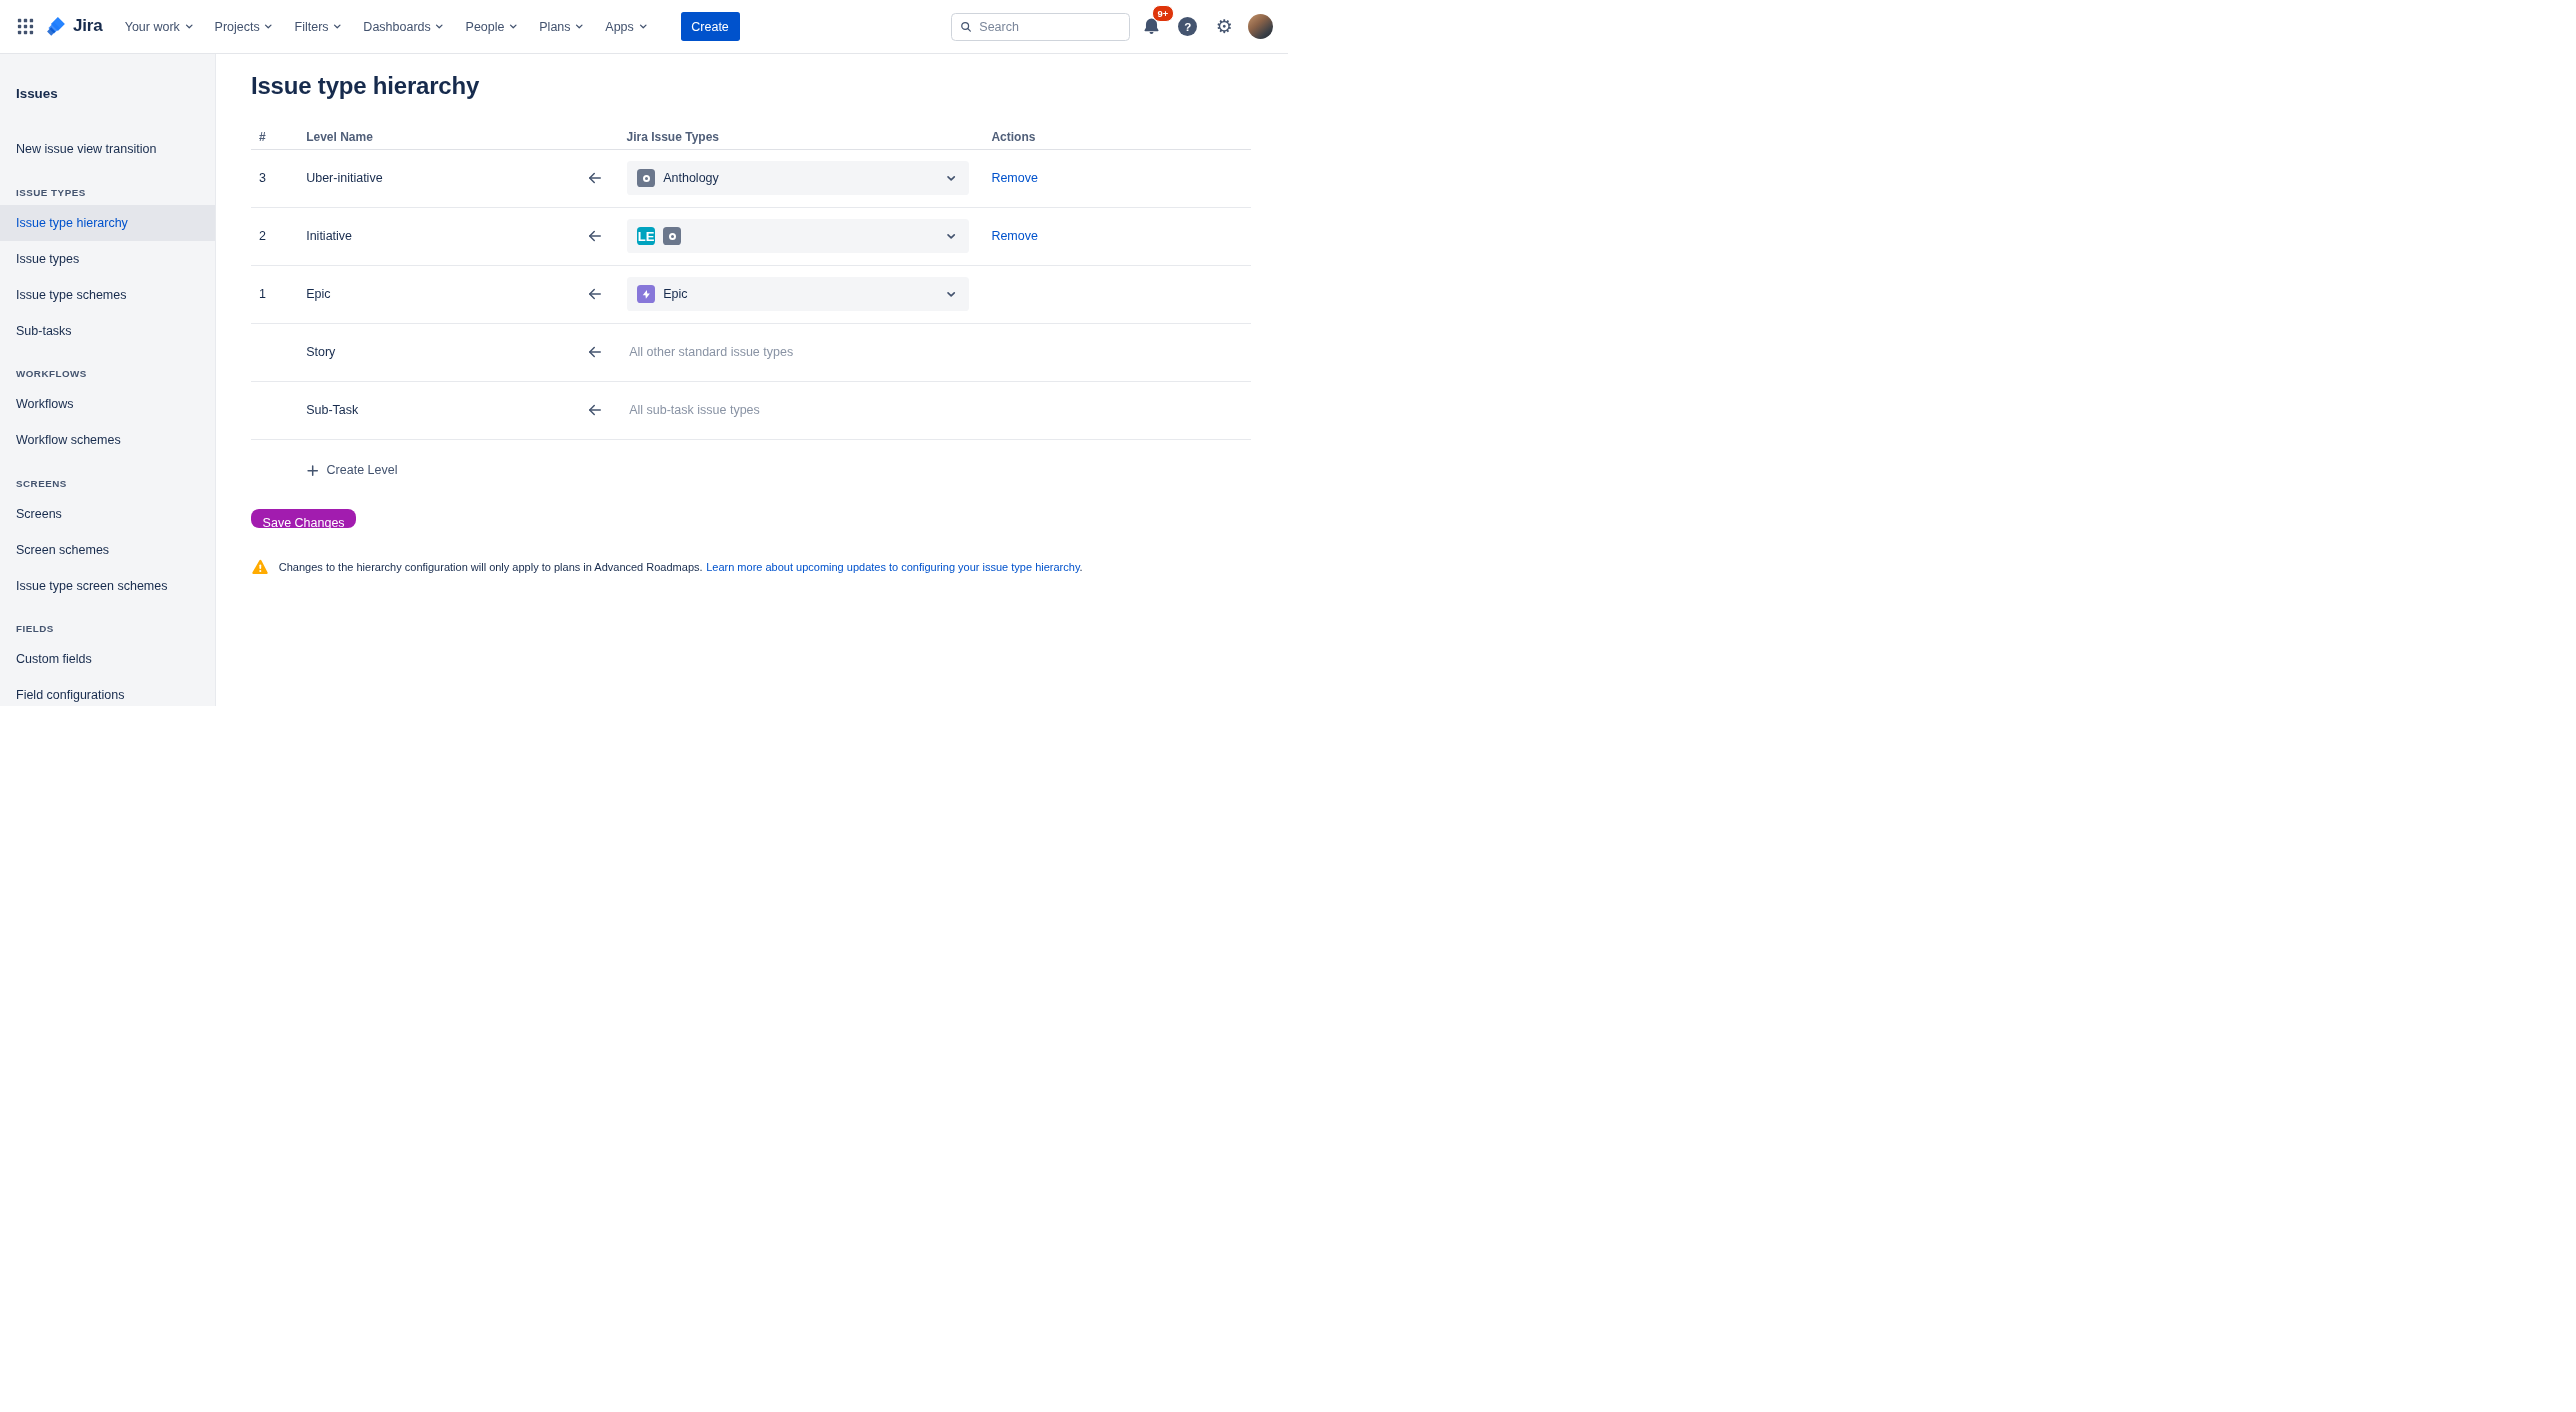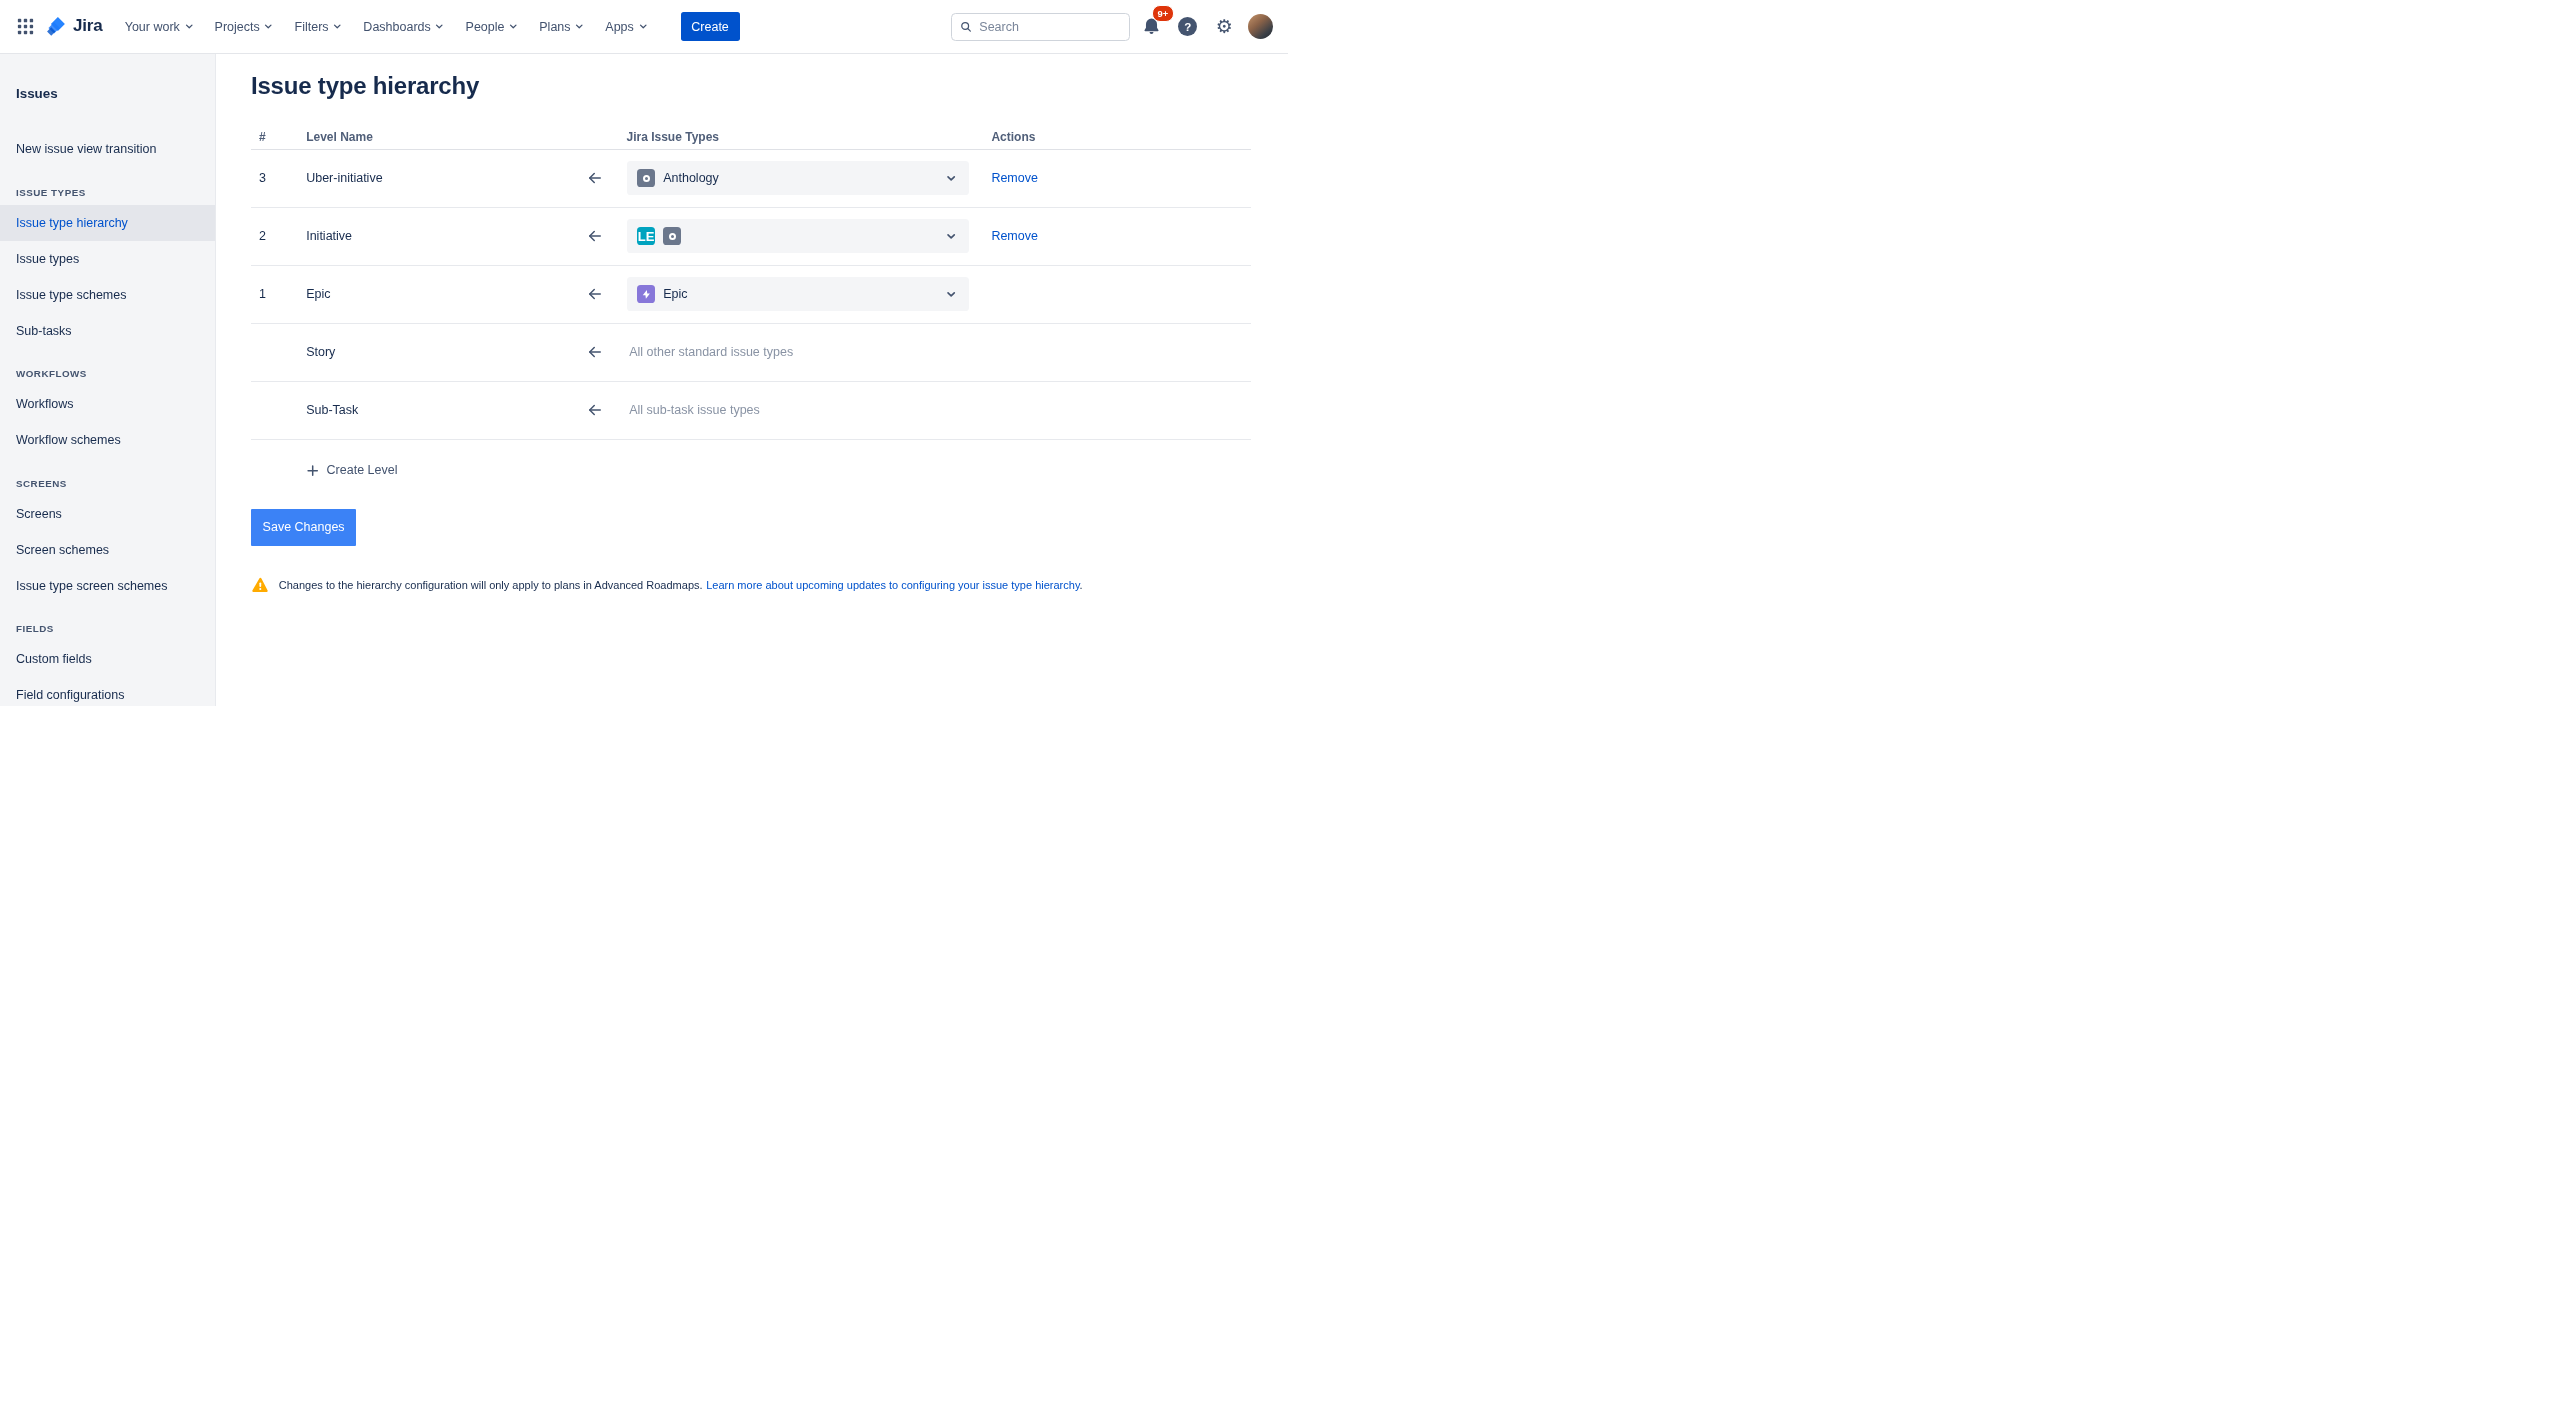--- a/index.html
+++ b/index.html
@@ -66,21 +66,21 @@
 
   .itype { width:18px; height:18px; border-radius:3.6px; display:flex; align-items:center; justify-content:center; flex:0 0 auto; }
   .itype.generic { background:#6B778C; }
   .itype.generic .ring { width:7.2px; height:7.2px; border:2.2px solid #fff; border-radius:50%; display:block; }
   .itype.le { background:#00A3BF; color:#fff; font-size:13px; font-weight:700; letter-spacing:0.2px; }
   .itype.epic { background:#8777D9; }
 
   .remove-link { color:#0052CC; font-size:12.5px; }
 
   .create-level { display:flex; align-items:center; gap:7.2px; margin:21.5px 0 0 55px; font-size:12.5px; font-weight:500; color:#42526E; line-height:19.7px; }
-  .save-btn { display:block; margin-top:28px; background:#3b82f6; color:#fff; border-radius:1px; font-size:12.5px; font-weight:500; padding:0 11.6px; height:37px; line-height:29px; }
+  .save-btn { display:block; margin-top:28px; background:#a21caf; color:#fff; border-radius:8px; font-size:12.5px; font-weight:500; padding:0 11.6px; height:19px; line-height:29px; }
 
   .warning { display:flex; align-items:flex-start; gap:9.8px; margin-top:29.5px; font-size:11px; line-height:18px; }
   .warning .wtext { margin-right:3.6px; }
   .warning a { color:#0052CC; }
 </style>
 </head>
 <body>
 
 <header class="navbar">
   <button class="icon-btn">

